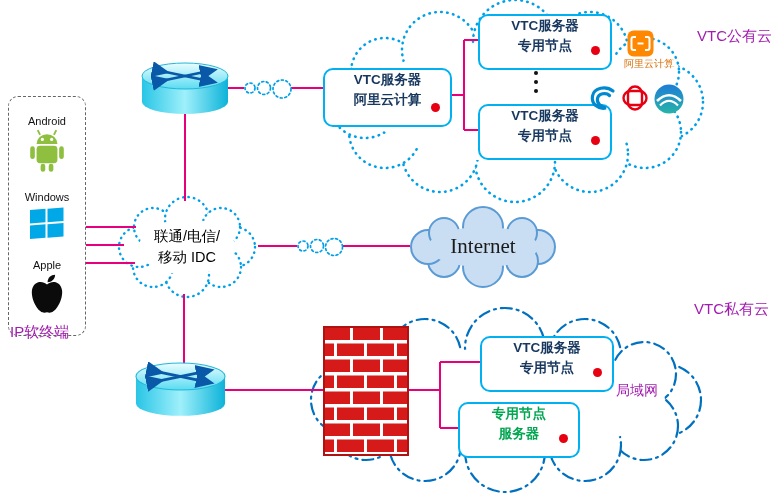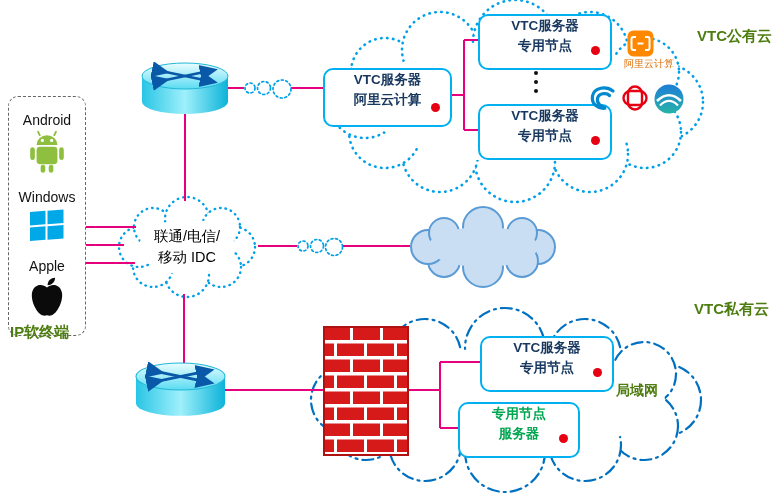--- a/index.html
+++ b/index.html
@@ -11,34 +11,34 @@
   .router{position:absolute;z-index:2;}
   .firewall{position:absolute;z-index:2;}
   
   .device-panel{
     position:absolute;left:8px;top:96px;width:76px;height:238px;
     border:1.5px dashed #666;border-radius:10px;z-index:2;
     display:flex;flex-direction:column;align-items:center;justify-content:space-evenly;
     background:#fff;
   }
   .dev-item{display:flex;flex-direction:column;align-items:center;gap:2px;}
-  .dev-label{font-size:14px;color:#111;}
+  .dev-label{font-size:11px;color:#111;}
   
   .node-box{
     position:absolute;background:#fff;border:2.2px solid #00b0f0;border-radius:10px;
     display:flex;flex-direction:column;align-items:center;justify-content:flex-start;
     font-weight:bold;font-size:13.5px;color:#17375e;line-height:1.5;z-index:3;
   }
   .node-box .dot{
     position:absolute;right:10px;bottom:13px;width:9px;height:9px;border-radius:50%;
     background:#e60012;
   }
   .node-box.enterprise{color:#00a650;}
   
-  .big-label{position:absolute;font-weight:bold;font-size:15px;color:#4d7c0f;z-index:4;white-space:nowrap;}
+  .big-label{position:absolute;font-weight:normal;font-size:15px;color:#a21caf;z-index:4;white-space:nowrap;}
   .idc-label{
     position:absolute;left:135px;top:226px;width:104px;text-align:center;z-index:4;
     font-weight:normal;font-size:14.5px;color:#000;line-height:1.45;
   }
   .internet-label{
     position:absolute;left:428px;top:234px;width:110px;text-align:center;z-index:4;
     font-family:"Liberation Serif",serif;font-size:21px;color:#1a1a1a;
   }
   .ali-label{
     position:absolute;left:606px;top:57px;width:68px;text-align:right;z-index:4;
@@ -280,14 +280,15 @@
   <div class="big-label" style="left:697px;top:27px">VTC公有云</div>
   <div class="big-label" style="left:694px;top:300px">VTC私有云</div>
   <div class="big-label" style="left:10px;top:323px">IP软终端</div>
   <div class="big-label" style="left:616px;top:382px;font-size:14px">局域网</div>
 
   <div class="idc-label">
     <span>联通/电信/</span><br>
     <span>移动 IDC</span>
   </div>
 
+  <div class="internet-label">Internet</div>
 
 </div>
 
 </body></html>

